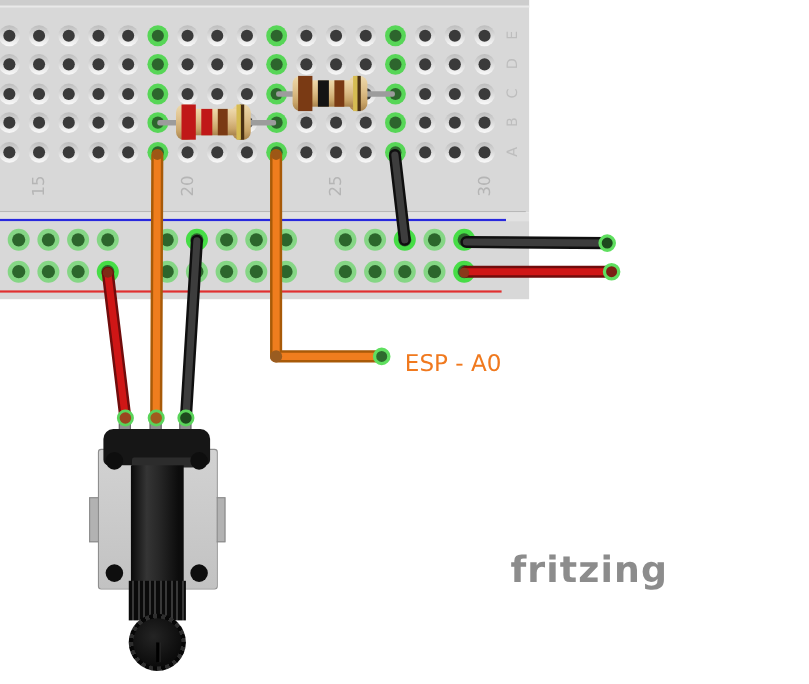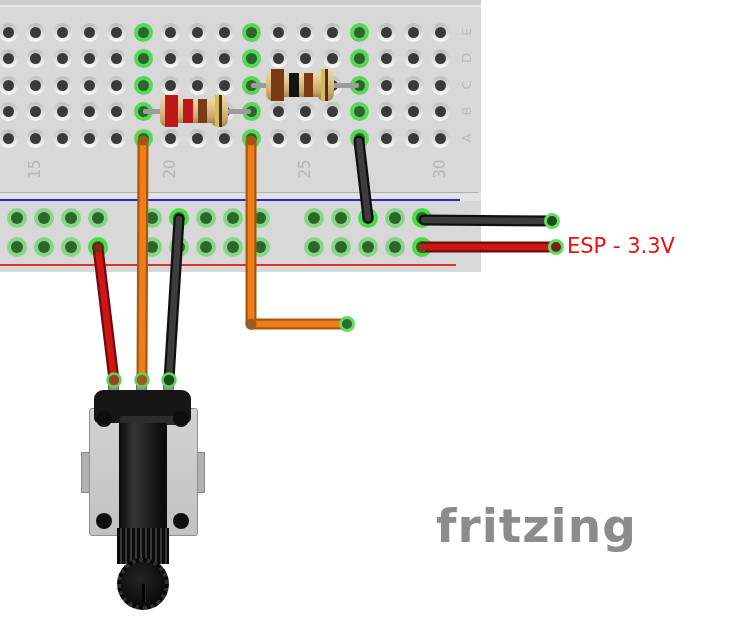--- a/index.html
+++ b/index.html
@@ -53,21 +53,21 @@
   .pot-knurl{position:absolute;left:37px;top:152px;width:52px;height:36px;
              background:repeating-linear-gradient(90deg,#0a0a0a 0 3px,#383838 3px 5px);}
   .pot-knob{position:absolute;left:37px;top:182px;width:52px;height:52px;border-radius:50%;
             background:repeating-conic-gradient(#060606 0 9deg,#2e2e2e 9deg 18deg);}
   .pot-knob-face{position:absolute;left:41px;top:186px;width:44px;height:44px;border-radius:50%;
             background:radial-gradient(circle at 42% 38%,#242424,#0c0c0c 70%);}
   .pot-notch{position:absolute;left:62px;top:208px;width:3px;height:18px;background:#000;box-shadow:1px 0 0 #2a2a2a;}
 
   
   .net-label{position:absolute;font-size:21px;line-height:24px;white-space:nowrap;}
-  #logo{position:absolute;left:436px;top:498px;font-size:47px;font-weight:bold;letter-spacing:1px;color:#8c8c8c;}
+  #logo{position:absolute;left:464px;top:498px;font-size:33px;font-weight:bold;letter-spacing:1px;color:#8c8c8c;}
   svg{position:absolute;left:0;top:0;}
 </style>
 </head>
 <body>
 
 <div id="canvas">
 
   <div id="board">
     <div class="abs board-face"></div>
     <div class="abs board-topstrip"></div>
@@ -496,16 +496,16 @@
       <circle cx="98" cy="248" r="4.5" fill="#7e2a16"></circle>
       <circle cx="422" cy="248" r="4.5" fill="#8a3a1a"></circle>
       <circle cx="552" cy="221" r="6.5" fill="#1e4a1e" stroke="#5fdf5f" stroke-width="3"></circle>
       <circle cx="556" cy="247" r="6.5" fill="#7a2015" stroke="#5fdf5f" stroke-width="3"></circle>
       <circle cx="347" cy="324" r="6.5" fill="#2e6b2e" stroke="#5fdf5f" stroke-width="3"></circle>
       <circle cx="114" cy="380" r="6.5" fill="#9a4520" stroke="#5ad45a" stroke-width="2.5"></circle>
       <circle cx="142" cy="380" r="6.5" fill="#a05c1e" stroke="#5ad45a" stroke-width="2.5"></circle>
       <circle cx="169" cy="380" r="6.5" fill="#1e4a1e" stroke="#5ad45a" stroke-width="2.5"></circle>
     </svg>
 
-  <div class="net-label" id="label-v33" style="left: 567px; top: 234px; color: rgb(238, 14, 14);">ESP - 3.3V</div>
+  <div class="net-label" id="label-a0" style="left: 368px; top: 318px; color: rgb(240, 121, 30);">ESP - A0</div>
 
   <div id="logo" style="color: rgb(140, 140, 140);">fritzing</div>
 </div>
 
 </body></html>

